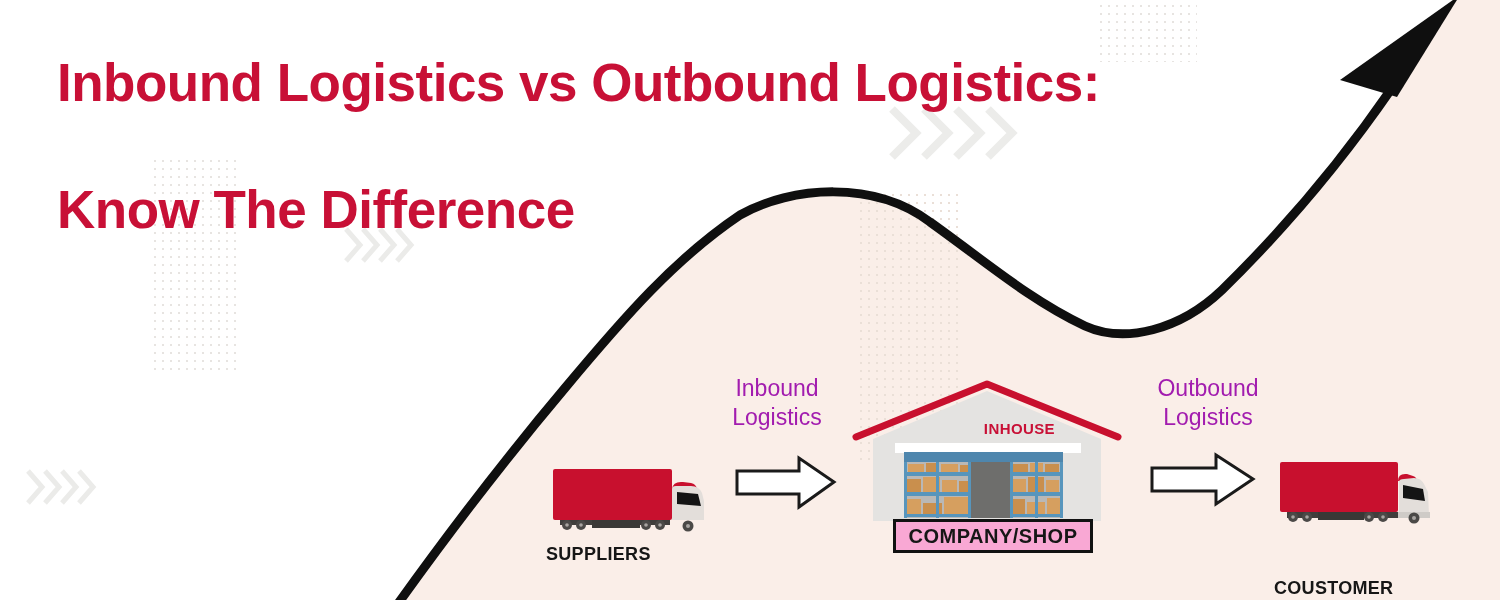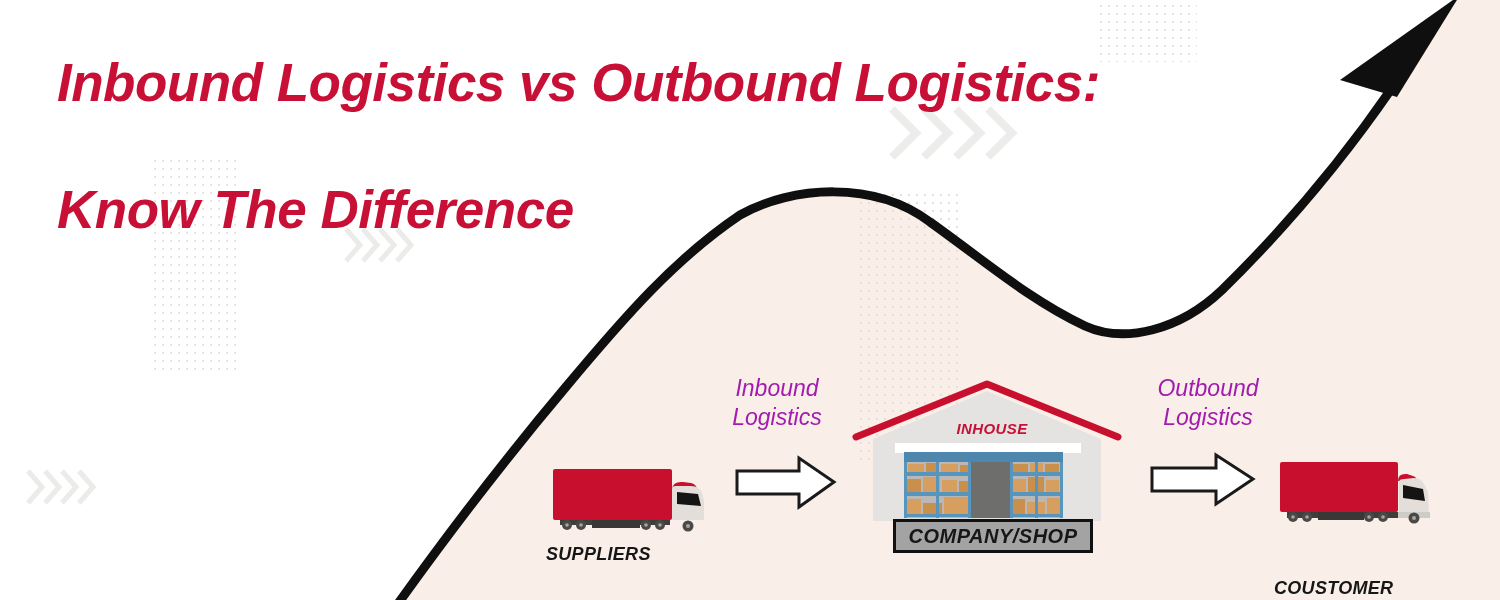--- a/index.html
+++ b/index.html
@@ -1,18 +1,18 @@
 <!DOCTYPE html>
 <html><head>
 <meta charset="utf-8">
 <style>
   html,body{margin:0;padding:0;background:#ffffff;}
   .canvas{
     position:relative;width:1500px;height:600px;overflow:hidden;
-    background:#ffffff;font-family:"Liberation Sans",sans-serif;font-style:italic;
+    background:#ffffff;font-family:"Liberation Sans",sans-serif;
   }
   .layer{position:absolute;left:0;top:0;width:1500px;height:600px;}
   svg{display:block;}
   
   .dots{position:absolute;background-image:radial-gradient(circle,#E7E4E1 1.4px,transparent 1.55px);background-size:8px 8px;}
   .dots.on-peach{background-image:radial-gradient(circle,#EADFD7 1.4px,transparent 1.55px);}
   #dots-left{left:151px;top:157px;width:88px;height:214px;}
   #dots-topright{left:1097px;top:2px;width:100px;height:60px;}
   #dots-mid{left:857px;top:191px;width:103px;height:270px;}
   
@@ -26,25 +26,25 @@
   #title2{top:139px;margin-top:44px;}
   
   .flow-label{position:absolute;width:180px;text-align:center;color:#a21caf;
     font-size:23px;line-height:29px;font-weight:400;}
   #inbound-label{left:687px;top:374px;}
   #outbound-label{left:1118px;top:374px;}
   .node-caption{position:absolute;text-align:left;color:#161616;
     font-size:18px;font-weight:bold;letter-spacing:0.3px;}
   #suppliers-caption{left:546px;top:544px;width:160px;}
   #customer-caption{left:1274px;top:546px;width:164px;margin-top:32px;}
-  #inhouse-label{position:absolute;left:929px;top:420px;width:126px;text-align:center;
+  #inhouse-label{position:absolute;left:929px;top:420px;width:126px;text-align:right;
     color:#C81036;font-size:15px;font-weight:bold;letter-spacing:0.4px;}
   #shop-sign{
     position:absolute;left:893px;top:519px;width:200px;height:34px;box-sizing:border-box;
-    background:#a3a3a3;border:3px solid #111111;display:flex;align-items:center;justify-content:center;
+    background:#f9a8d4;border:3px solid #111111;display:flex;align-items:center;justify-content:center;
     font-size:20px;font-weight:bold;letter-spacing:0.5px;color:#161616;white-space:nowrap;
   }
 </style>
 </head>
 <body>
 
 <div class="canvas">
 
   <svg class="layer" viewBox="0 0 1500 600">
     <path d="M 392 612

